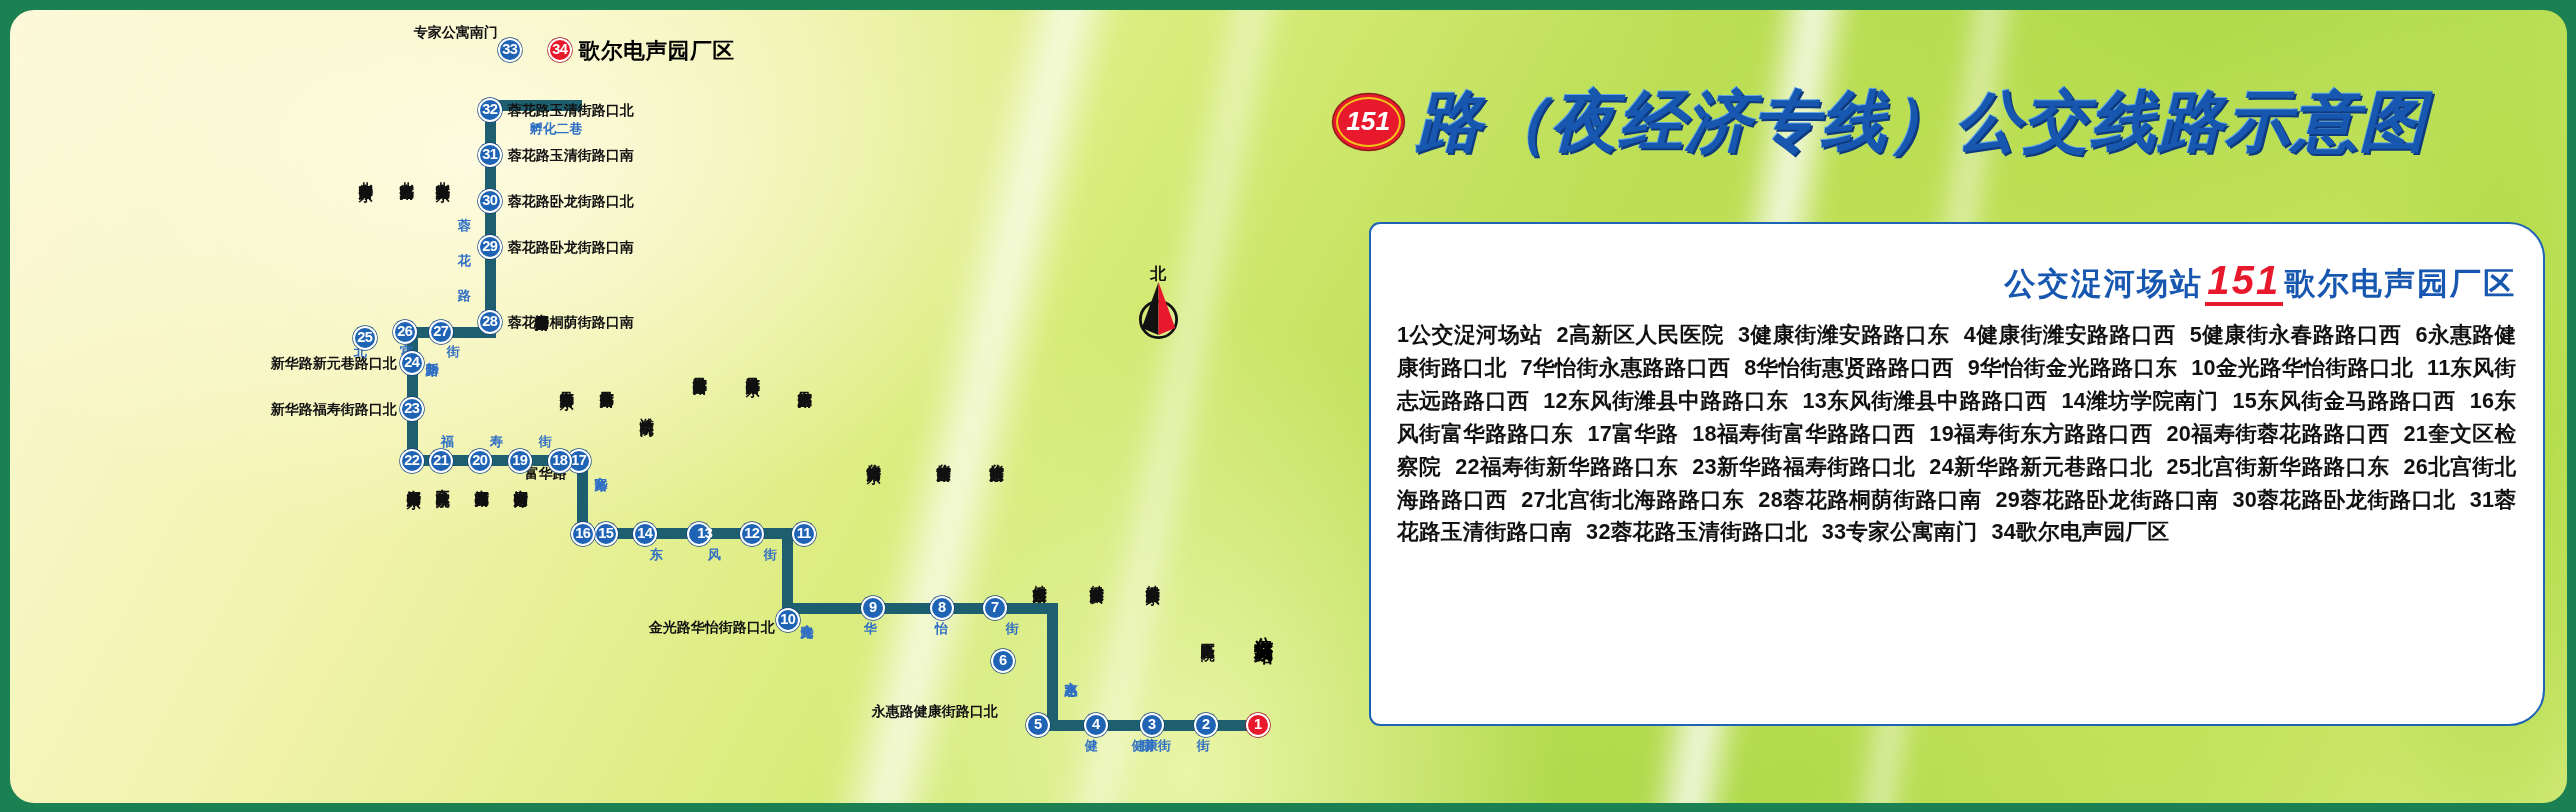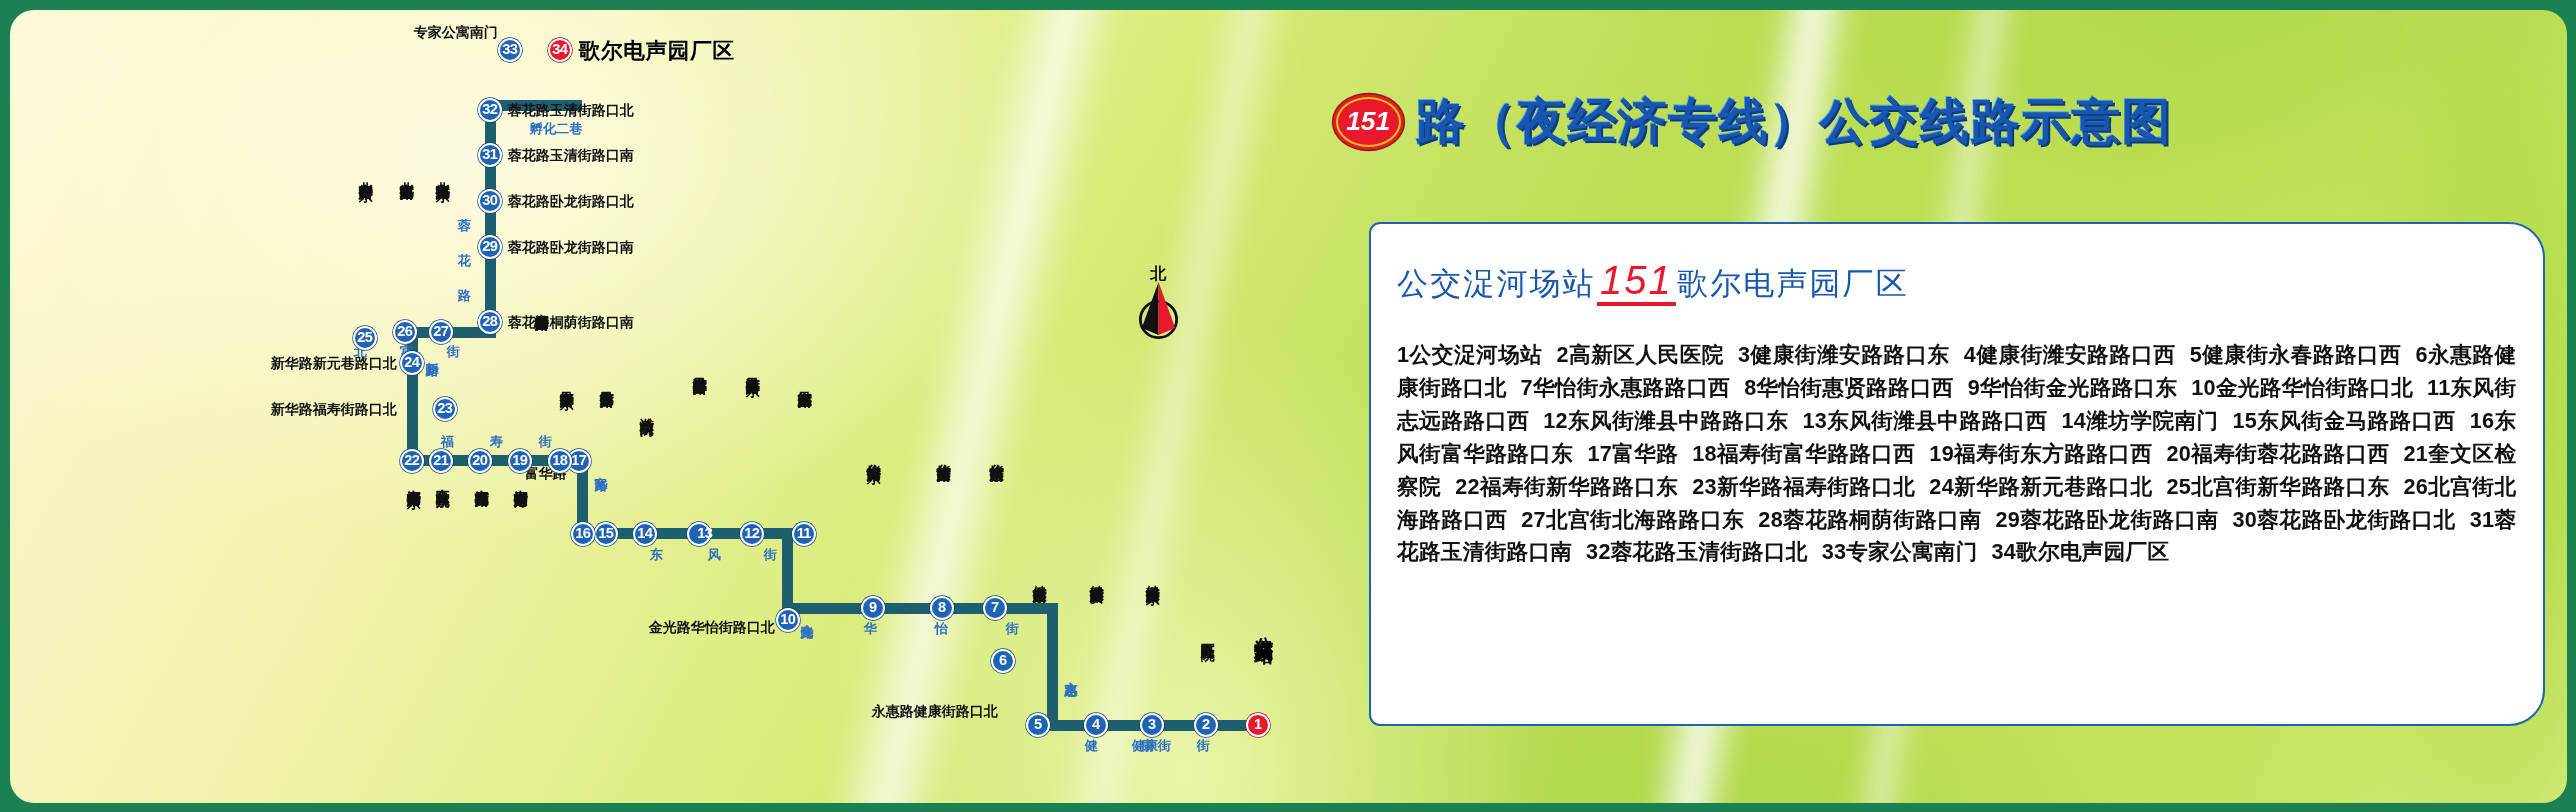--- a/index.html
+++ b/index.html
@@ -72,30 +72,30 @@
 
   
   #title { position:absolute; left:1326px; top:77px; width:1225px;
     height:70px; display:flex; align-items:center; z-index:8; }
   .badge151 { width:65px; height:50px; border-radius:50%/50%;
     background:#e8192c; border:2.8px solid #f0c419;
     box-shadow:0 0 0 2.8px #e8192c, 0 0 0 4.2px #8d1c1c;
     display:flex; align-items:center; justify-content:center;
     color:#fff; font-size:26.4px; font-weight:bold; font-style:italic;
     flex:0 0 auto; margin-right:15.3px; }
-  #title .ttxt { font-size:49px; font-weight:bold; color:#1857b0;
+  #title .ttxt { font-size:66px; font-weight:bold; color:#1857b0;
     letter-spacing:1.4px;
-    text-shadow: 2.1px 2.1px 0 #0e3a80, -0.7px -0.7px 0 #5fa8e8; }
+    text-shadow: 2.1px 2.1px 0 #0e3a80, -0.7px -0.7px 0 #5fa8e8; font-style: italic; }
 
   #panel { position:absolute; left:1359px; top:212px;
     width:1176px; height:504px; background:#fff;
     border:2.1px solid #1f63b5; border-radius:11px 36px 36px 11px;
     z-index:7; padding:19.5px 26.4px 14px 26.4px; }
-  #phead { text-align:left; font-size:31px; font-weight:normal;
-    color:#1857b0; letter-spacing:2.1px; margin-top:15.3px; margin-bottom:34px;
+  #phead { text-align:right; font-size:31px; font-weight:bold;
+    color:#1857b0; letter-spacing:2.1px; margin-top:15.3px; margin-bottom:14px;
     white-space:nowrap; }
   #phead .num { color:#e8192c; font-size:40px; font-style:italic;
     border-bottom:4.2px solid #e8192c; padding:0 2.8px; margin:0 1.4px; }
   .plead { font-size:21.6px; font-weight:bold; color:#111;
     margin-bottom:8.4px; letter-spacing:0.7px; }
   #plist { font-size:21.6px; font-weight:bold; color:#111;
     line-height:1.52; letter-spacing:0.3px; text-align:justify; }
   #plist span { margin-right:.35em; }
 </style>
 </head>
@@ -191,21 +191,21 @@
       <div class="stn" style="left:573px; top:524px;">16</div>
 
       <div class="stn" style="left:569px; top:451px;">17</div>
 
       <div class="stn" style="left:550px; top:451px;">18</div>
       <div class="stn" style="left:510px; top:451px;">19</div>
       <div class="stn" style="left:470px; top:451px;">20</div>
       <div class="stn" style="left:431px; top:451px;">21</div>
       <div class="stn" style="left:402px; top:451px;">22</div>
 
-      <div class="stn" style="left:402px; top:399px;margin-left:33px;">23</div>
+      <div class="stn" style="left:402px; top:399px;">23</div>
       <div class="stn" style="left:402px; top:353px;">24</div>
 
       <div class="stn" style="left:355px; top:328px;">25</div>
       <div class="stn" style="left:395px; top:322px;">26</div>
       <div class="stn" style="left:431px; top:322px;">27</div>
 
       <div class="stn" style="left:480px; top:312px;">28</div>
       <div class="stn" style="left:480px; top:237px;">29</div>
       <div class="stn" style="left:480px; top:191px;">30</div>
       <div class="stn" style="left:480px; top:145px;">31</div>

